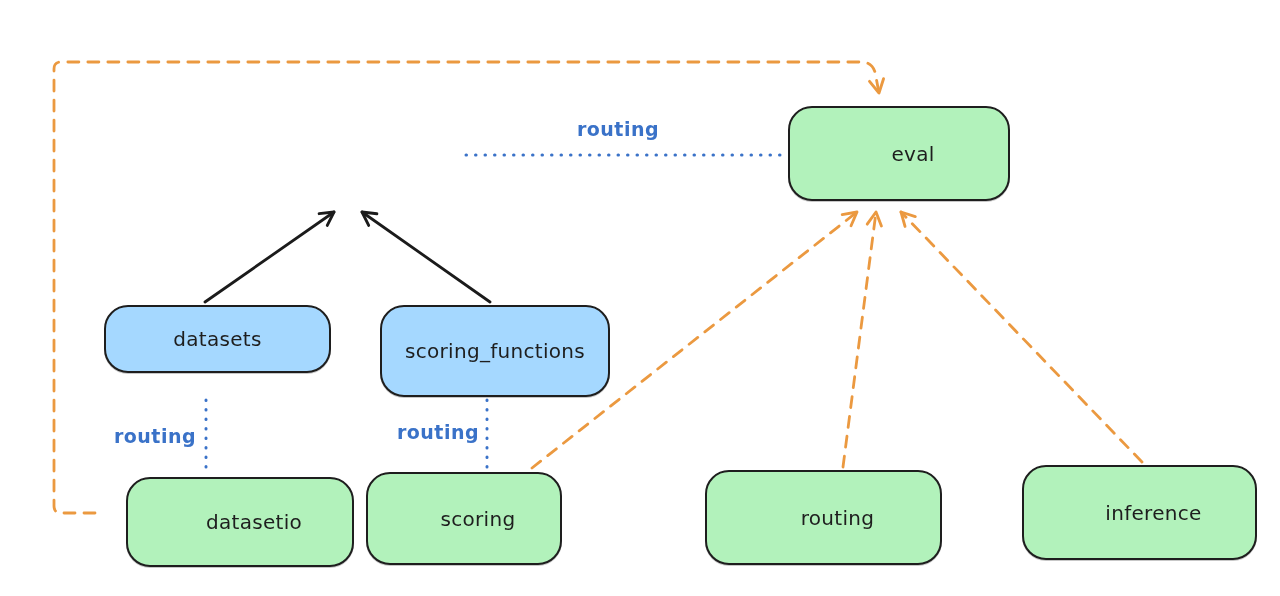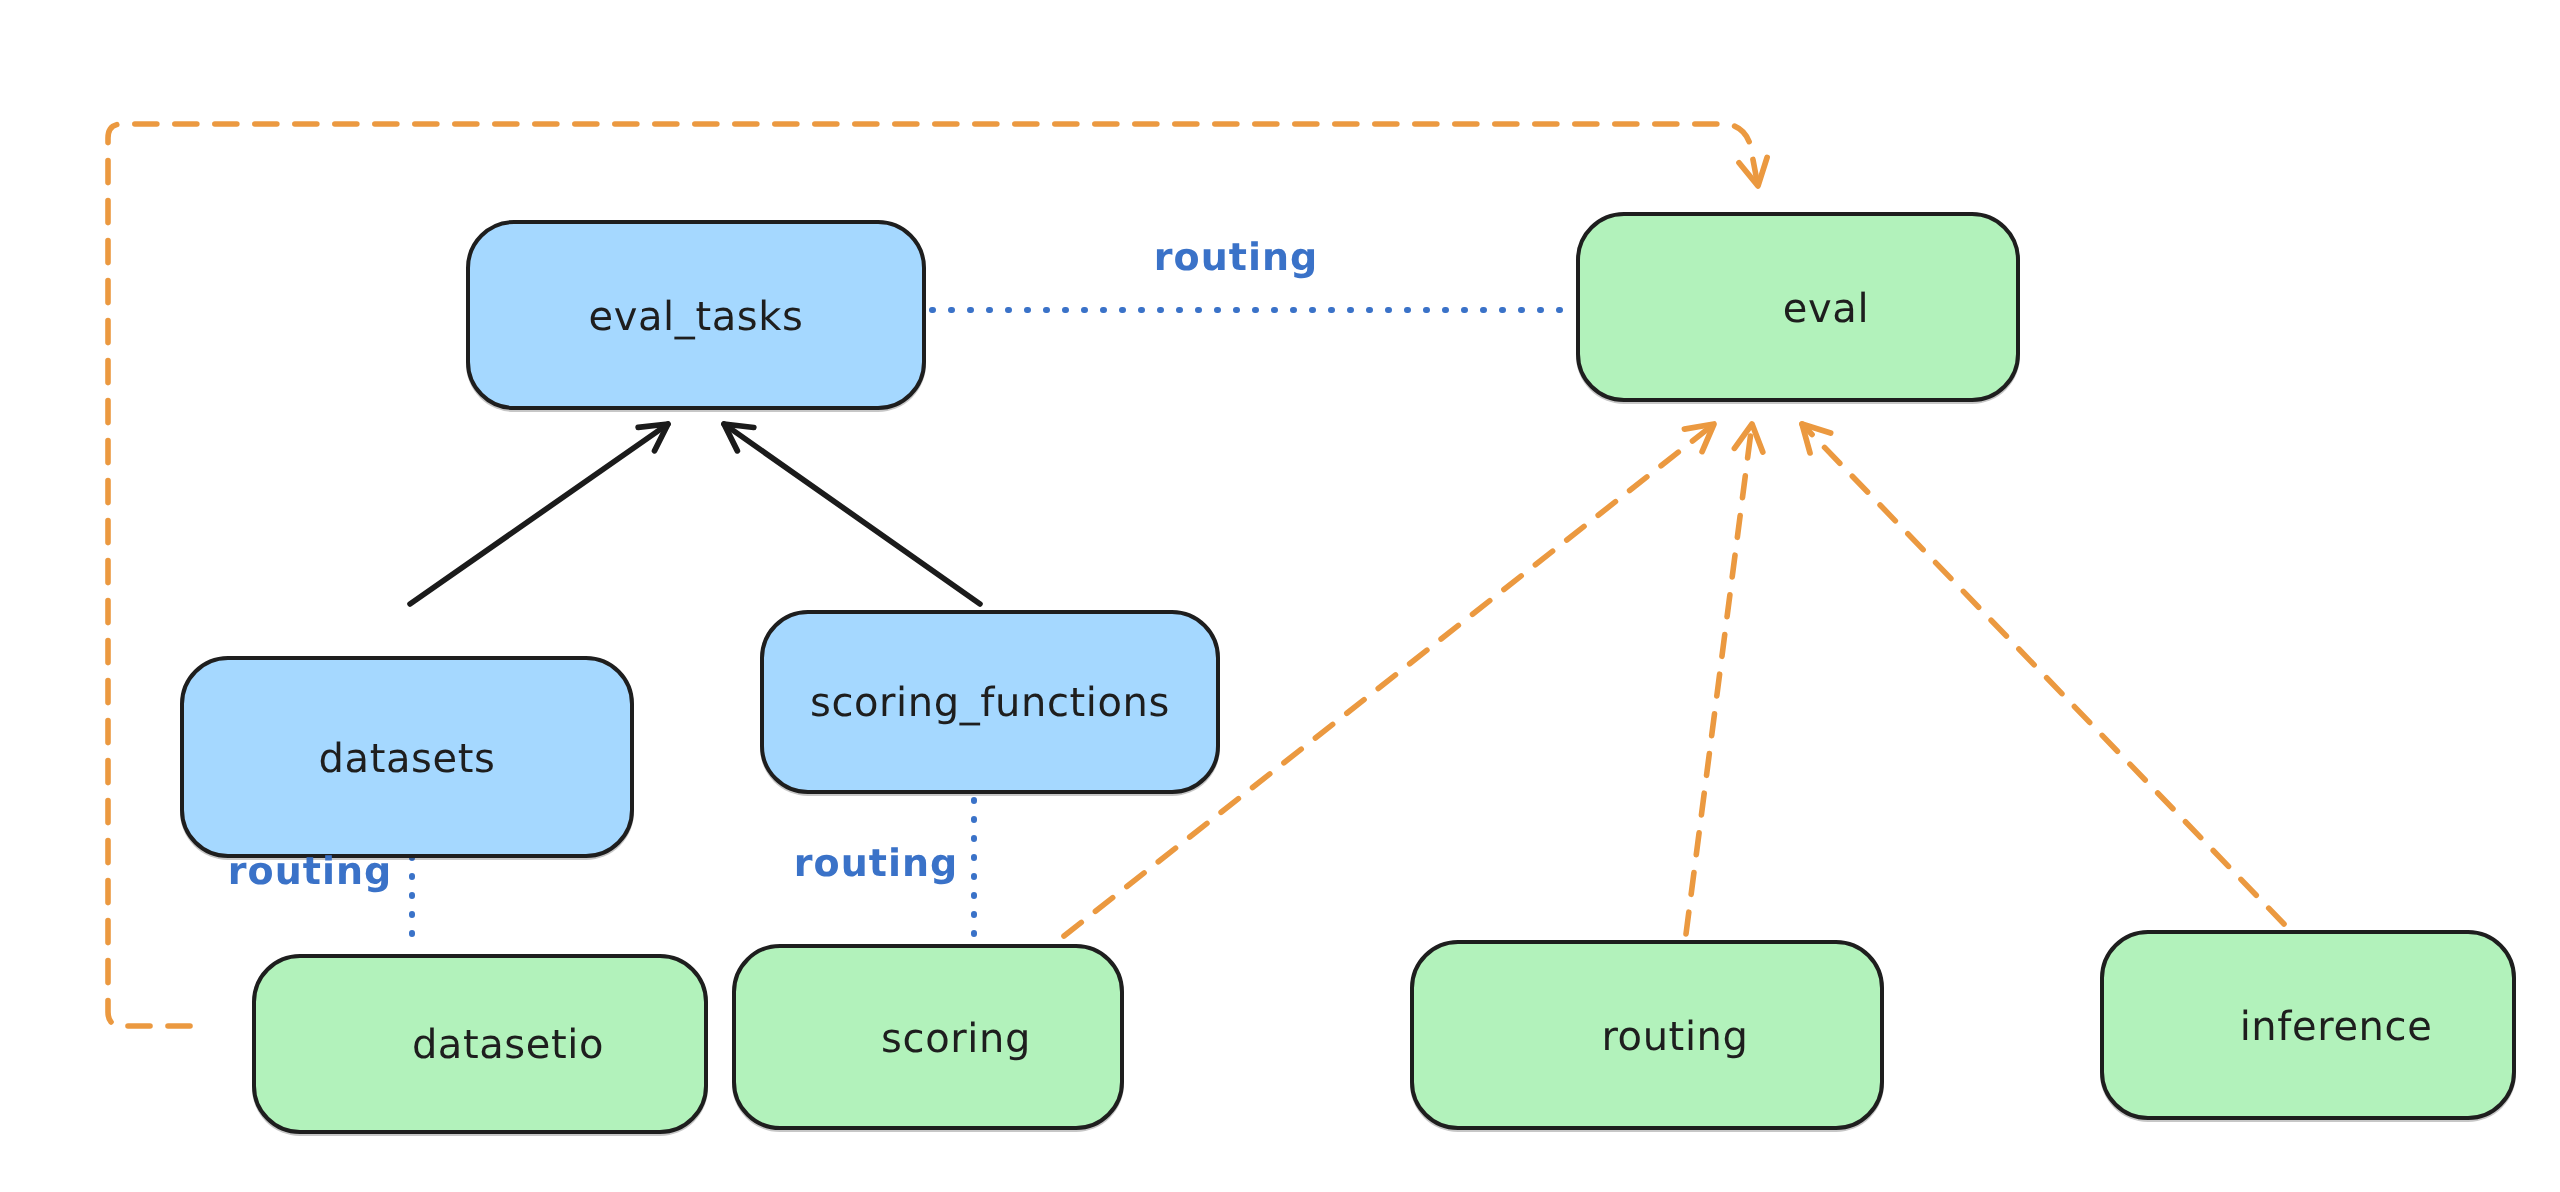--- a/index.html
+++ b/index.html
@@ -71,49 +71,46 @@
     <path d="M 466 155 L 785 155" fill="none" stroke="#3a72c8" stroke-width="3" stroke-linecap="round" stroke-dasharray="0.5 9"></path>
     <path d="M 206 400 L 206 473" fill="none" stroke="#3a72c8" stroke-width="3" stroke-linecap="round" stroke-dasharray="0.5 9"></path>
     <path d="M 487 400 L 487 468" fill="none" stroke="#3a72c8" stroke-width="3" stroke-linecap="round" stroke-dasharray="0.5 9"></path>
 
     <path d="M 95 513 L 61 513 Q 54 513 54 506 L 54 69 Q 54 62 61 62 L 863 62 Q 872 63 875 72 L 879 93" fill="none" stroke="#eb9940" stroke-width="2.8" stroke-linecap="round" stroke-dasharray="11 9" marker-end="url(#arrow-orange)"></path>
     <path d="M 532 468 L 857 212" fill="none" stroke="#eb9940" stroke-width="2.8" stroke-linecap="round" stroke-dasharray="11 9" marker-end="url(#arrow-orange)"></path>
     <path d="M 843 467 L 876 212" fill="none" stroke="#eb9940" stroke-width="2.8" stroke-linecap="round" stroke-dasharray="11 9" marker-end="url(#arrow-orange)"></path>
     <path d="M 1142 462 L 901 212" fill="none" stroke="#eb9940" stroke-width="2.8" stroke-linecap="round" stroke-dasharray="11 9" marker-end="url(#arrow-orange)"></path>
   </svg>
 
-  <div class="node blue" style="left:233px; top:110px; width:230px; height:95px;">
-    <span class="node-label">eval_tasks</span>
-  </div>
 
   <div class="node green" style="left:788px; top:106px; width:222px; height:95px;">
     <span class="node-label">eval</span>
   </div>
 
-  <div class="node blue" style="left:90px; top:305px; width:227px; height:101px;margin-top:23px;">
+  <div class="node blue" style="left:104px; top:305px; width:227px; height:68px;">
     <span class="node-label">datasets</span>
   </div>
 
   <div class="node blue" style="left:380px; top:305px; width:230px; height:92px;">
     <span class="node-label">scoring_functions</span>
   </div>
 
   <div class="node green" style="left:97px; top:477px; width:228px; height:90px;margin-left:29px;">
     <span class="node-label">datasetio</span>
   </div>
 
   <div class="node green" style="left:366px; top:472px; width:196px; height:93px;">
     <span class="node-label">scoring</span>
   </div>
 
   <div class="node green" style="left:705px; top:470px; width:237px; height:95px;">
     <span class="node-label">routing</span>
   </div>
 
-  <div class="node green" style="left:1022px; top:465px; width:208px; height:95px;margin-left:28px;">
+  <div class="node green" style="left:1022px; top:465px; width:235px; height:95px;">
     <span class="node-label">inference</span>
   </div>
 
   <span class="edge-label" style="left:618px; top:118px;">routing</span>
 
   <span class="edge-label" style="left:155px; top:425px;">routing</span>
 
   <span class="edge-label" style="left:438px; top:421px;">routing</span>
 
 </div>

